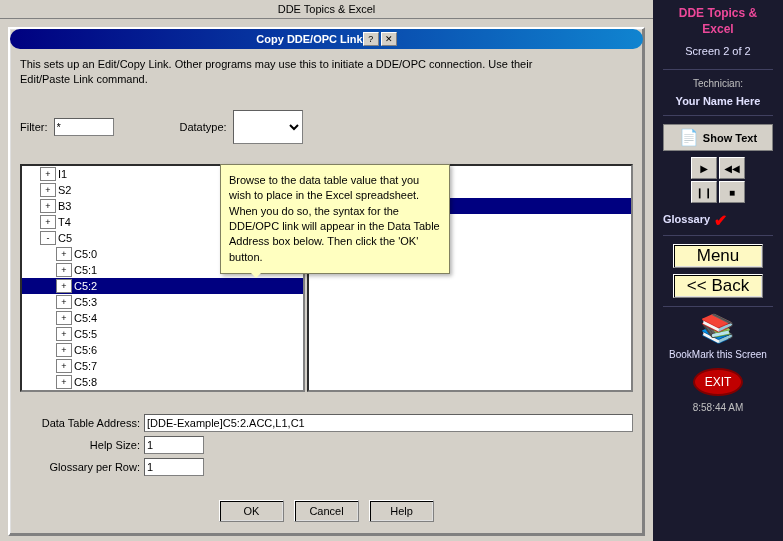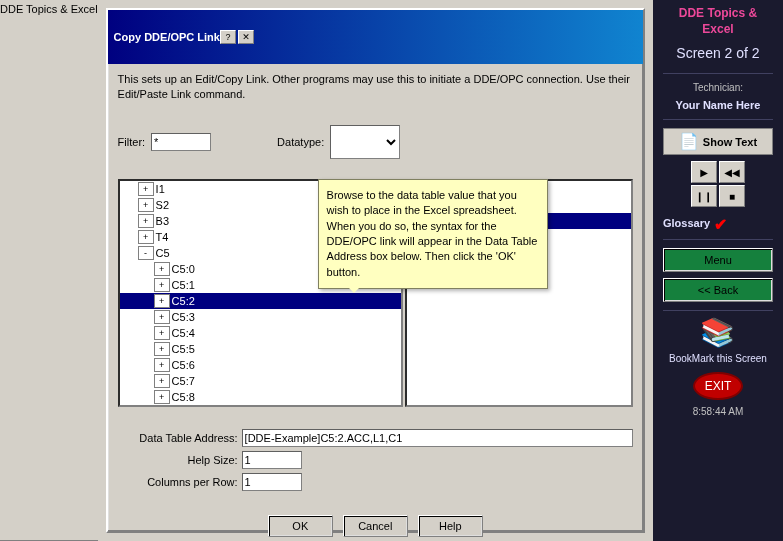--- a/index.html
+++ b/index.html
@@ -12,21 +12,21 @@
       overflow: hidden;
       display: flex;
       flex-direction: row;
     }
 
     
     .main-area {
       flex: 1;
       background: #d4d0c8;
       display: flex;
-      flex-direction: row;
+      flex-direction: column;
       align-items: stretch;
     }
 
     
     .top-bar {
       background: #d4d0c8;
       text-align: center;
       padding: 3px 0;
       font-size: 11px;
       color: #000;
@@ -44,25 +44,26 @@
       flex: 1;
       display: flex;
       flex-direction: column;
     }
 
     .dialog-titlebar {
       background: linear-gradient(to right, #000080, #1084d0);
       color: white;
       font-size: 11px;
       font-weight: bold;
-      padding: 20px 6px;
-      display: flex;
-      justify-content: flex-start;
+      padding: 3px 6px;
+      display: flex;
+      justify-content: center;
       align-items: center;
       user-select: none;
+      border-radius: 10px;
     }
 
     .dialog-title-buttons {
       display: flex;
       gap: 2px;
     }
 
     .dialog-title-btn {
       width: 16px;
       height: 14px;
@@ -319,46 +320,46 @@
       color: #ec4899;
       font-size: 12px;
       font-weight: bold;
       text-align: center;
       line-height: 1.3;
       margin-bottom: 2px;
     }
 
     .sidebar-subtitle {
       color: #e0e0ff;
-      font-size: 14px;
+      font-size: 11px;
       text-align: center;
       margin-bottom: 4px;
     }
 
     .sidebar-label {
       color: #c0c0c0;
       font-size: 10px;
       text-align: center;
     }
 
     .sidebar-name {
       color: #e0e0ff;
       font-size: 11px;
       text-align: center;
       font-weight: bold;
     }
 
     .sidebar-btn {
-      width: 110px;
+      width: 90px;
       height: 24px;
-      background: #15803d;
+      background: #fef9c3;
       border: 1px solid #808080;
       border-top-color: #ffffff;
       border-left-color: #ffffff;
-      font-size: 11px;
+      font-size: 17px;
       cursor: pointer;
       display: flex;
       align-items: center;
       justify-content: center;
       box-shadow: 1px 1px 0 #000 inset, -1px -1px 0 #dfdfdf inset;
     }
 
     .show-text-btn {
       background: #d4d0c8;
       border: 1px solid #808080;
@@ -614,21 +615,21 @@
       <div class="bottom-form">
         <div class="form-row">
           <span class="form-label">Data Table Address:</span>
           <input class="form-input" type="text" value="[DDE-Example]C5:2.ACC,L1,C1" style="">
         </div>
         <div class="form-row">
           <span class="form-label">Help Size:</span>
           <input class="form-input-small" type="text" value="1" style="">
         </div>
         <div class="form-row">
-          <span class="form-label">Columns per Row:</span>
+          <span class="form-label">Glossary per Row:</span>
           <input class="form-input-small" type="text" value="1" style="">
         </div>
       </div>
 
       <div class="buttons-row">
         <button class="win-button">OK</button>
         <button class="win-button">Cancel</button>
         <button class="win-button">Help</button>
       </div>
     </div>

